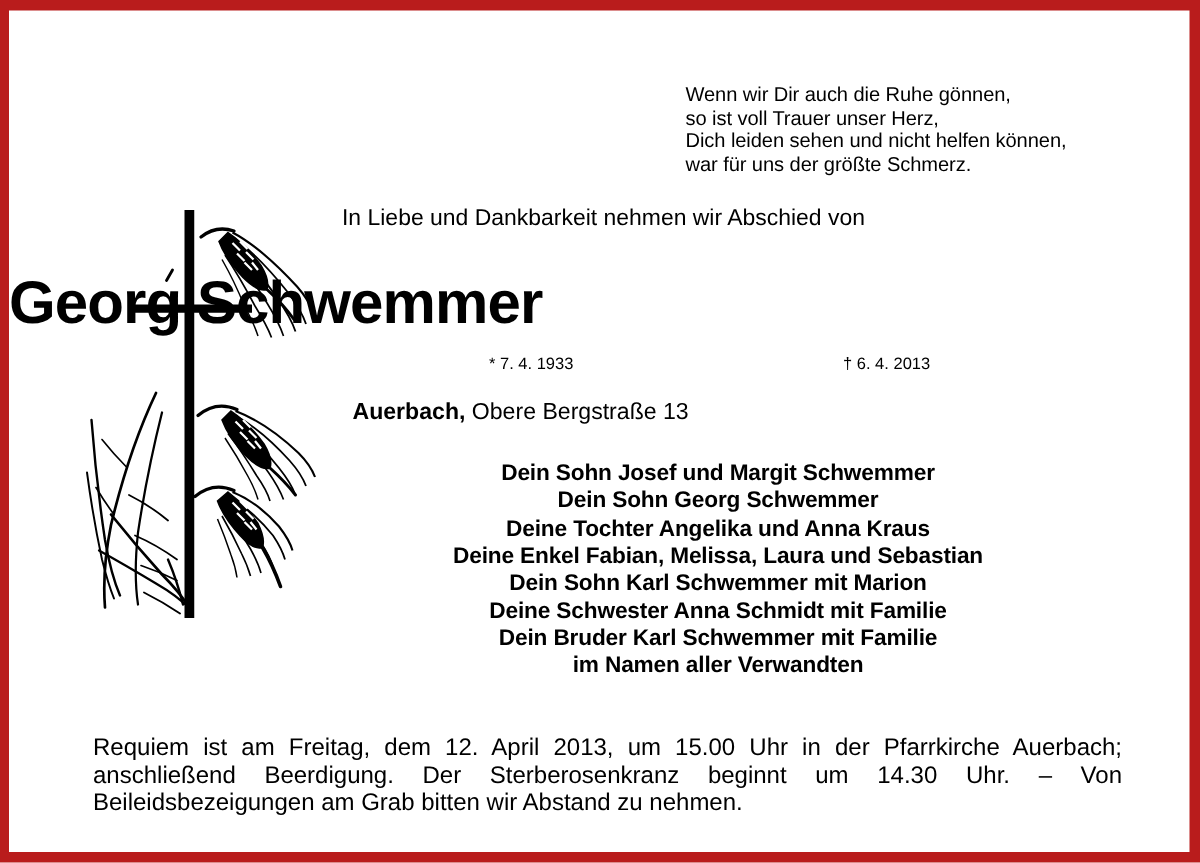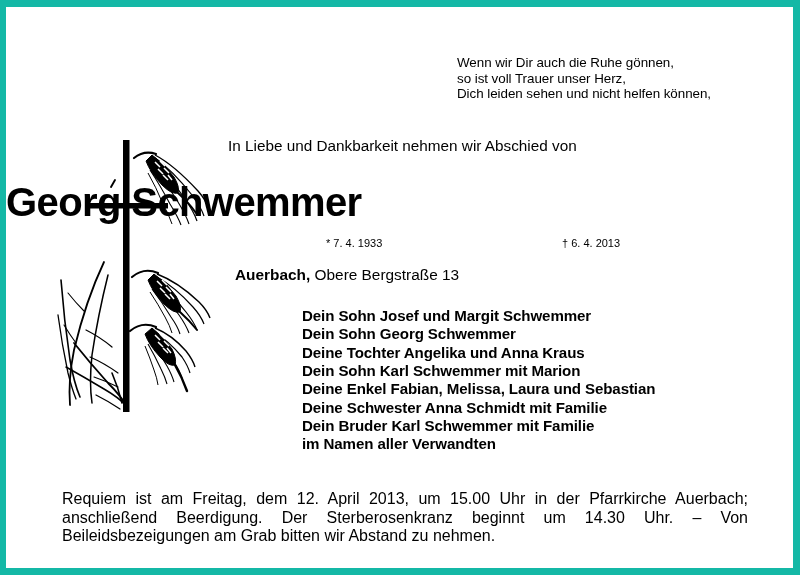--- a/index.html
+++ b/index.html
@@ -14,21 +14,21 @@
     font-family: "Liberation Sans", sans-serif;
     color: #000000;
   }
 
   
   #obituary-card {
     position: relative;
     box-sizing: border-box;
     width: 800px;
     height: 575px;
-    background: #14b8a6;
+    background: #b91c1c;
     padding: 7px 7px 7px 6px;
   }
   #card-inner {
     position: relative;
     box-sizing: border-box;
     width: 100%;
     height: 100%;
     background: #ffffff;
     overflow: hidden;
   }
@@ -120,21 +120,21 @@
   #survivors {
     position: absolute;
     left: 296px;
     top: 300px;
     font-size: 15.1px;
     font-weight: bold;
     line-height: 18.35px;
     letter-spacing: -0.1px;
     white-space: nowrap;
   }
-  #survivors .survivor-line { display: block; }
+  #survivors .survivor-line { display: block; text-align: center; }
 
   
   #funeral-info {
     position: absolute;
     left: 56px;
     top: 483px;
     width: 686px;
     font-size: 16px;
     line-height: 18.6px;
     text-align: justify;
@@ -214,42 +214,43 @@
           <path d="M 56 248 Q 62 262 66 278" stroke="#000000" stroke-width="1.6" fill="none" stroke-linecap="round"></path>
           <path d="M 40 270 Q 52 276 64 284" stroke="#000000" stroke-width="1.3" fill="none" stroke-linecap="round"></path>
         </g>
       </svg>
     </div>
 
     <div id="poem">
       <div>Wenn wir Dir auch die Ruhe gönnen,</div>
       <div>so ist voll Trauer unser Herz,</div>
       <div>Dich leiden sehen und nicht helfen können,</div>
+      <div>war für uns der größte Schmerz.</div>
     </div>
 
     <div id="lead-in">In Liebe und Dankbarkeit nehmen wir Abschied von</div>
 
     <div id="deceased-name">Georg Schwemmer</div>
 
     <div id="dates">
       <span id="birth-date">* 7. 4. 1933</span>
       <span id="death-date">† 6. 4. 2013</span>
     </div>
 
     <div id="address-line">
       <span id="address-city">Auerbach,</span>
       <span id="address-street">Obere Bergstraße 13</span>
     </div>
 
     <div id="survivors">
       <span class="survivor-line">Dein Sohn Josef und Margit Schwemmer</span>
       <span class="survivor-line">Dein Sohn Georg Schwemmer</span>
       <span class="survivor-line">Deine Tochter Angelika und Anna Kraus</span>
+      <span class="survivor-line">Deine Enkel Fabian, Melissa, Laura und Sebastian</span>
       <span class="survivor-line">Dein Sohn Karl Schwemmer mit Marion</span>
-      <span class="survivor-line">Deine Enkel Fabian, Melissa, Laura und Sebastian</span>
       <span class="survivor-line">Deine Schwester Anna Schmidt mit Familie</span>
       <span class="survivor-line">Dein Bruder Karl Schwemmer mit Familie</span>
       <span class="survivor-line">im Namen aller Verwandten</span>
     </div>
 
     <div id="funeral-info">
       <span>Requiem ist am Freitag, dem 12. April 2013, um 15.00 Uhr in der Pfarrkirche Auerbach; anschließend Beerdigung. Der Sterberosenkranz beginnt um 14.30 Uhr. – Von Beileidsbezeigungen am Grab bitten wir Abstand zu nehmen.</span>
     </div>
 
   </div>

